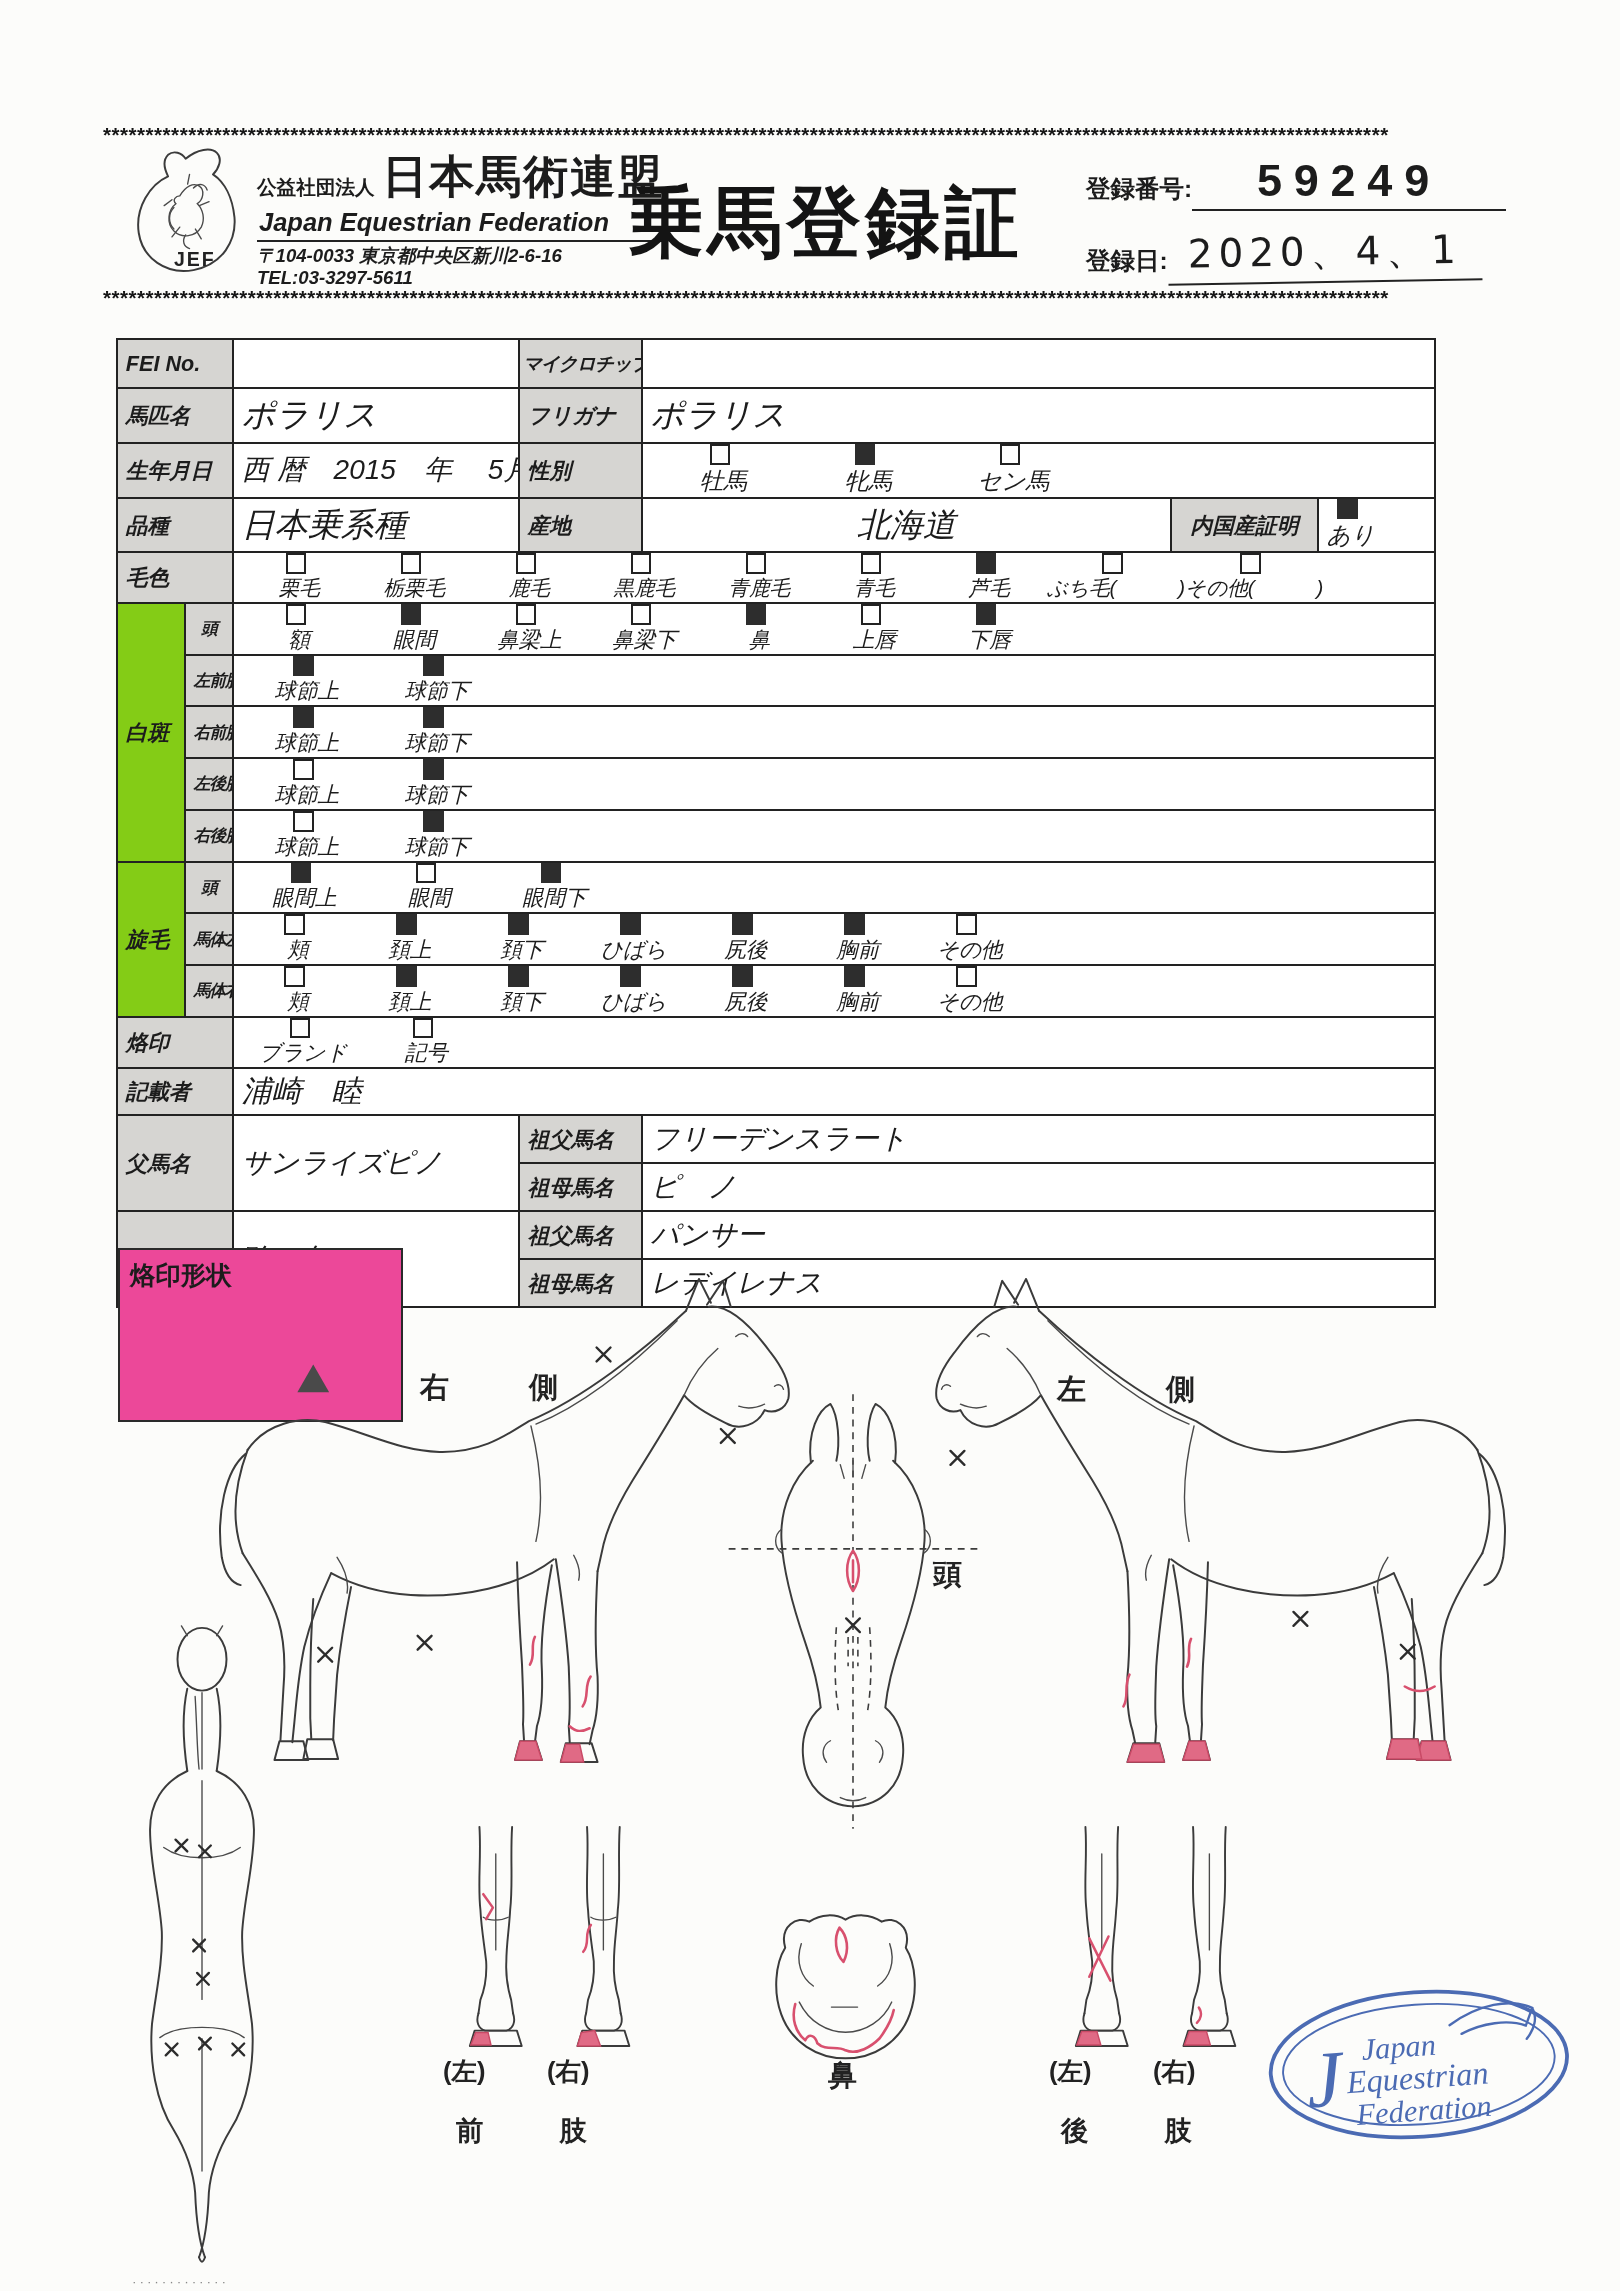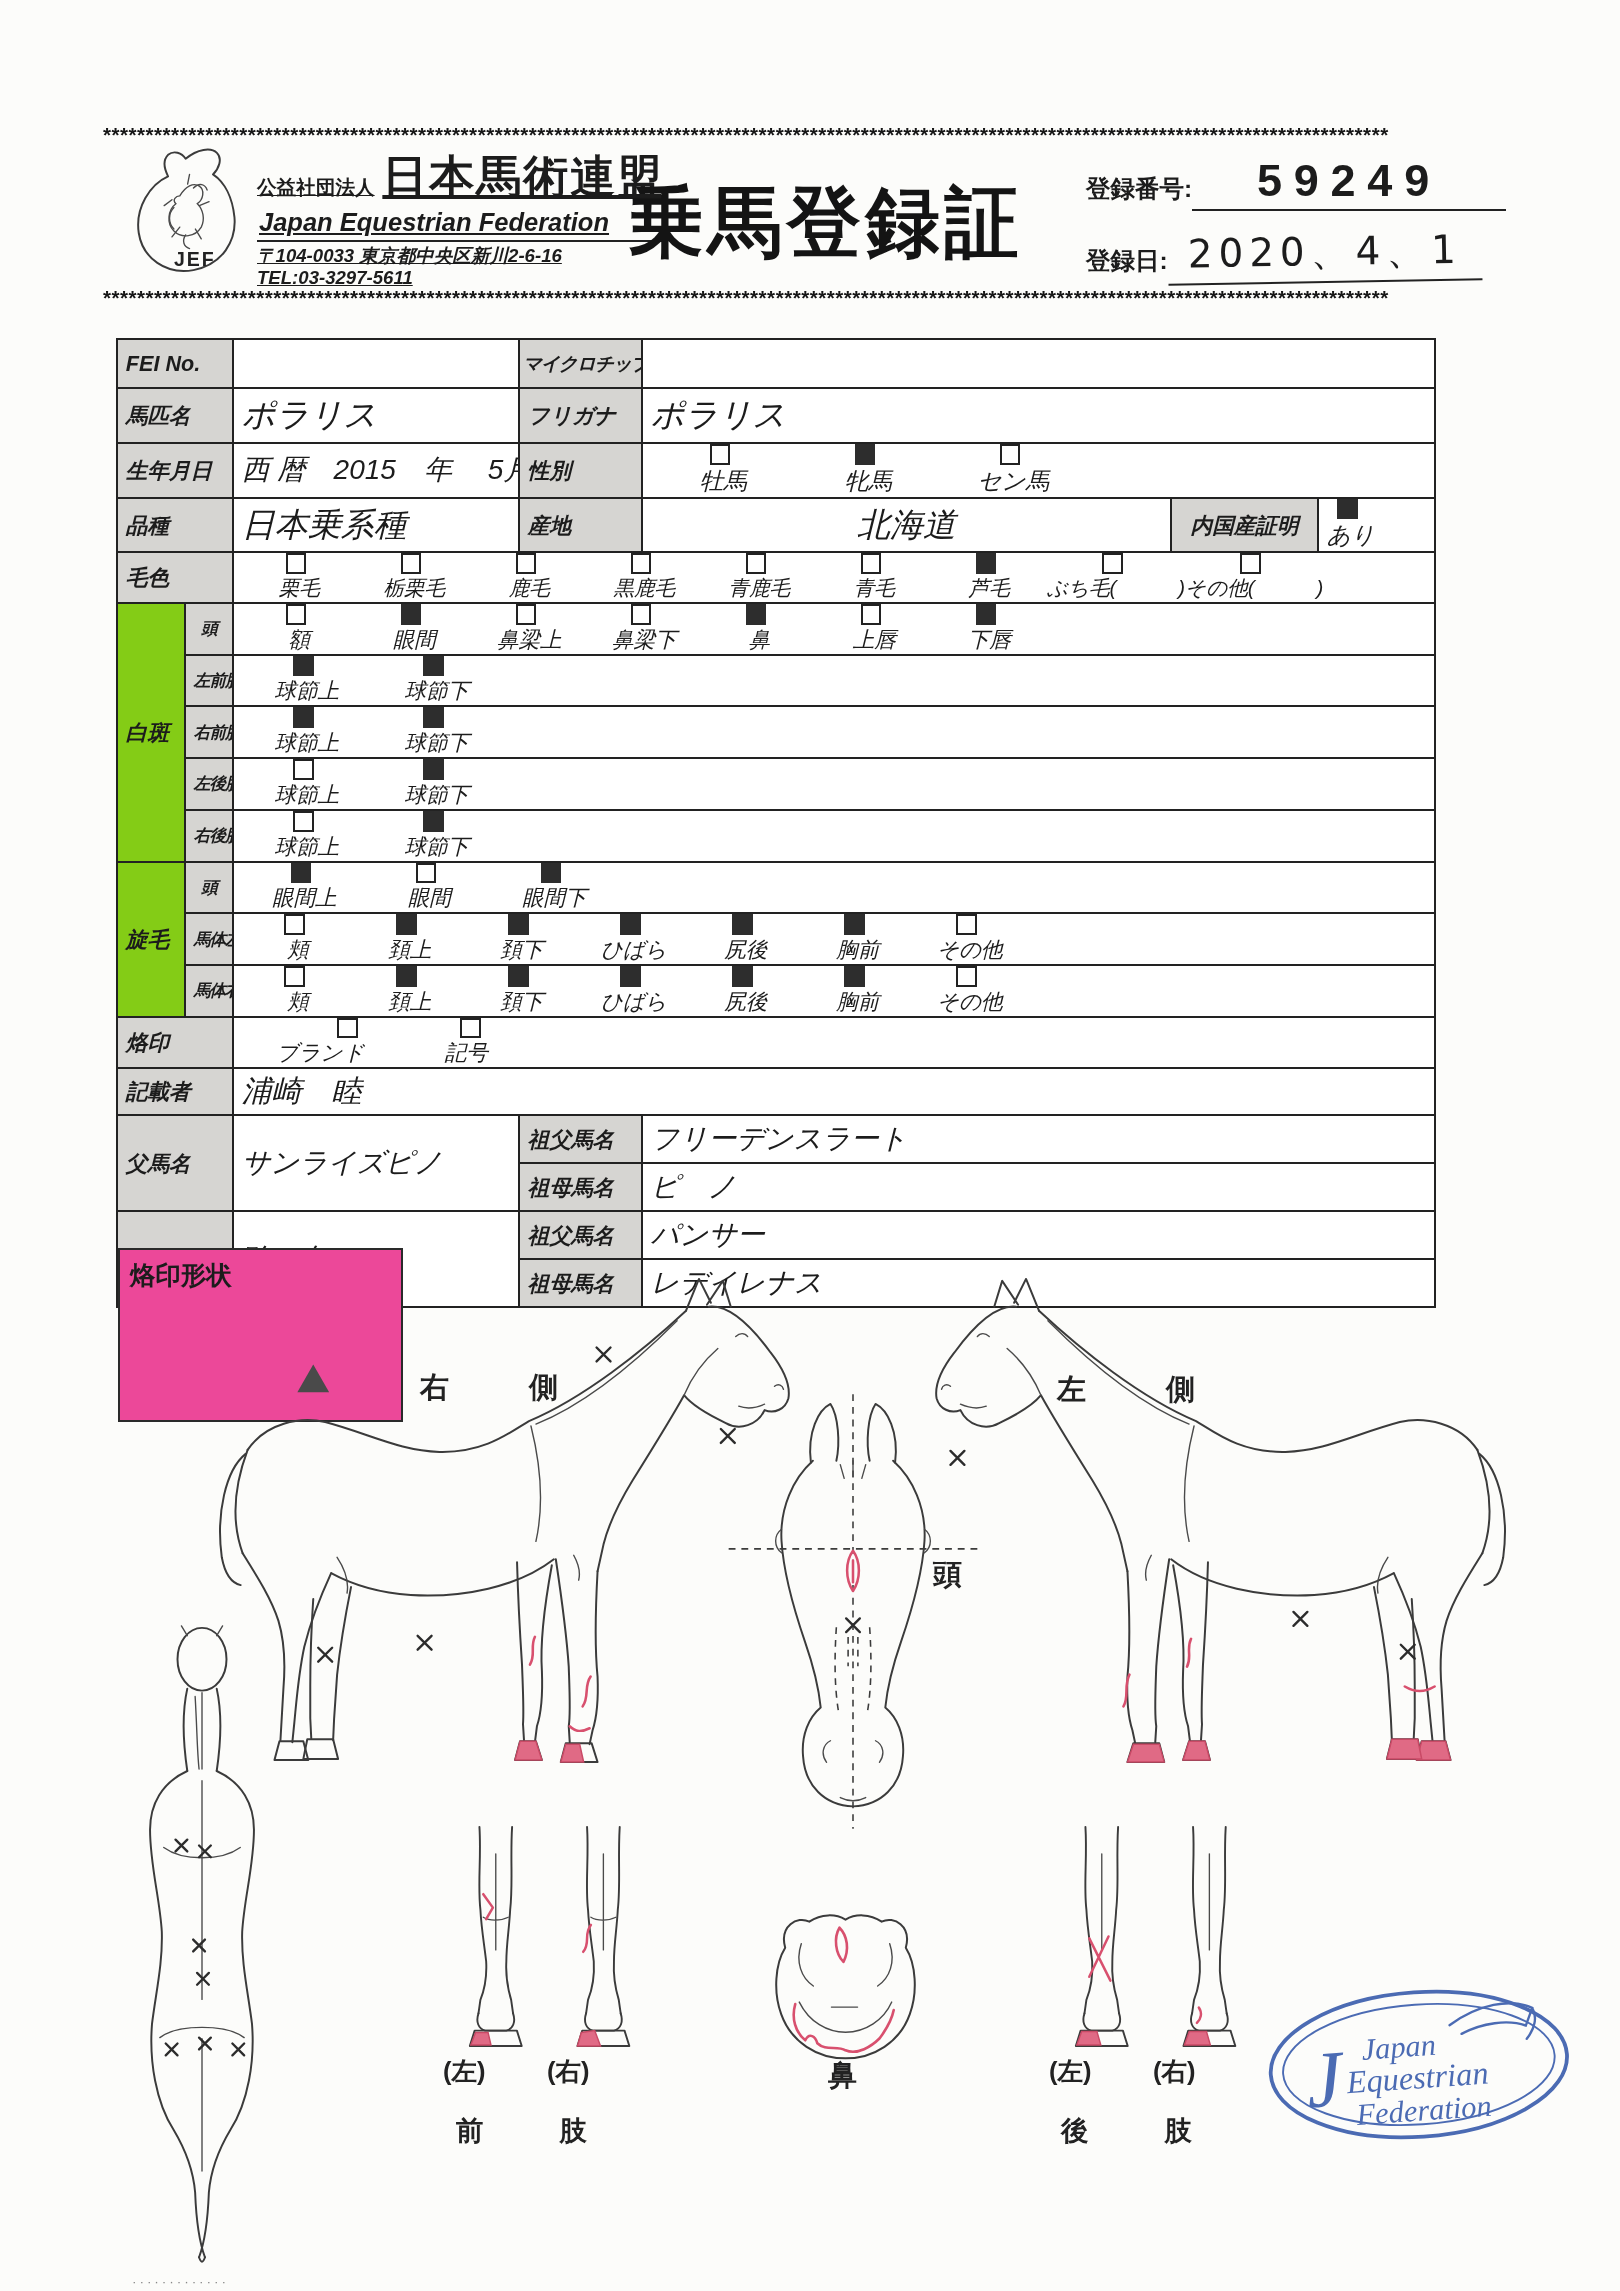--- a/index.html
+++ b/index.html
@@ -1,21 +1,21 @@
 <!DOCTYPE html>
 <html><head>
 <meta charset="utf-8">
 <style>
   html,body{margin:0;padding:0;background:#e8e8e8;}
   .page{position:relative;width:1620px;height:2292px;background:#fcfcfa;overflow:hidden;
         font-family:"Liberation Sans","DejaVu Sans",sans-serif;color:#1c1c1c;}
   .stars{position:absolute;left:103px;width:1416px;height:21.6px;overflow:hidden;white-space:nowrap;
          font-weight:bold;font-size:20.6px;letter-spacing:0.5px;color:#161616;}
   
-  .org{position:absolute;left:257px;top:147px;text-decoration:underline;}
+  .org{position:absolute;left:257px;top:147px;}
   .org-top{display:flex;align-items:flex-end;gap:7.8px;}
   .org-type{font-size:19.6px;font-weight:bold;padding-bottom:5.9px;}
   .org-name{font-size:45px;font-weight:bold;letter-spacing:2px;}
   .org-en{font-style:italic;font-size:25.5px;font-weight:bold;border-bottom:2.9px solid #222;padding:1px 2px 2.9px 2px;}
   .org-addr{font-style:italic;font-size:18.6px;line-height:1.2;margin-top:2.9px;font-weight:bold;}
   .doc-title{position:absolute;left:629px;top:174px;font-size:74px;font-weight:900;letter-spacing:4.9px;
              transform:scaleY(1.05);color:#141414;}
   .regbox{position:absolute;left:1086px;top:155px;width:441px;}
   .regrow{display:flex;align-items:flex-end;margin-bottom:13.7px;}
   .reglab{font-size:24.5px;font-weight:bold;white-space:nowrap;padding-bottom:5.9px;}
@@ -33,21 +33,21 @@
   .opts{display:flex;align-items:center;}
   .opt{display:inline-flex;align-items:center;font-size:21.6px;flex-direction:column;}
   .cb{display:inline-block;width:16.7px;height:16.7px;border:2.5px solid #222;margin-right:6.9px;background:#fff;flex:none;}
   .cb.filled{background:#2d2d2d;border-color:#2d2d2d;}
   .opts.sex .opt{min-width:145px;font-size:23.5px;}
   .opts.coat .opt{min-width:115px;font-size:20.6px;}
   .opts.head7 .opt{min-width:115px;}
   .opts.two .opt{min-width:130px;}
   .opts.senhead .opt{min-width:125px;}
   .opts.body7 .opt{min-width:112px;}
-  .opts.brand .opt{min-width:123px;align-items:flex-end;}
+  .opts.brand .opt{min-width:123px;}
   .opts.one .opt{font-size:23.5px;}
   
   .brandbox{position:absolute;left:118px;top:1248px;width:281px;height:170px;border:2.5px solid #2a2a2a;background:#ec4899;}
   .brandbox .bb-label{font-size:25.5px;font-weight:bold;padding:7.8px 0 0 9.8px;}
   .dg{position:absolute;}
   .dg svg{display:block;overflow:visible;}
   .dlabel{position:absolute;font-size:29px;font-weight:bold;color:#222;white-space:nowrap;}
   .wide{letter-spacing:80px;}
   .wide2{letter-spacing:76px;font-size:27.4px;}
   .paren{font-size:25.5px;letter-spacing:0;}

